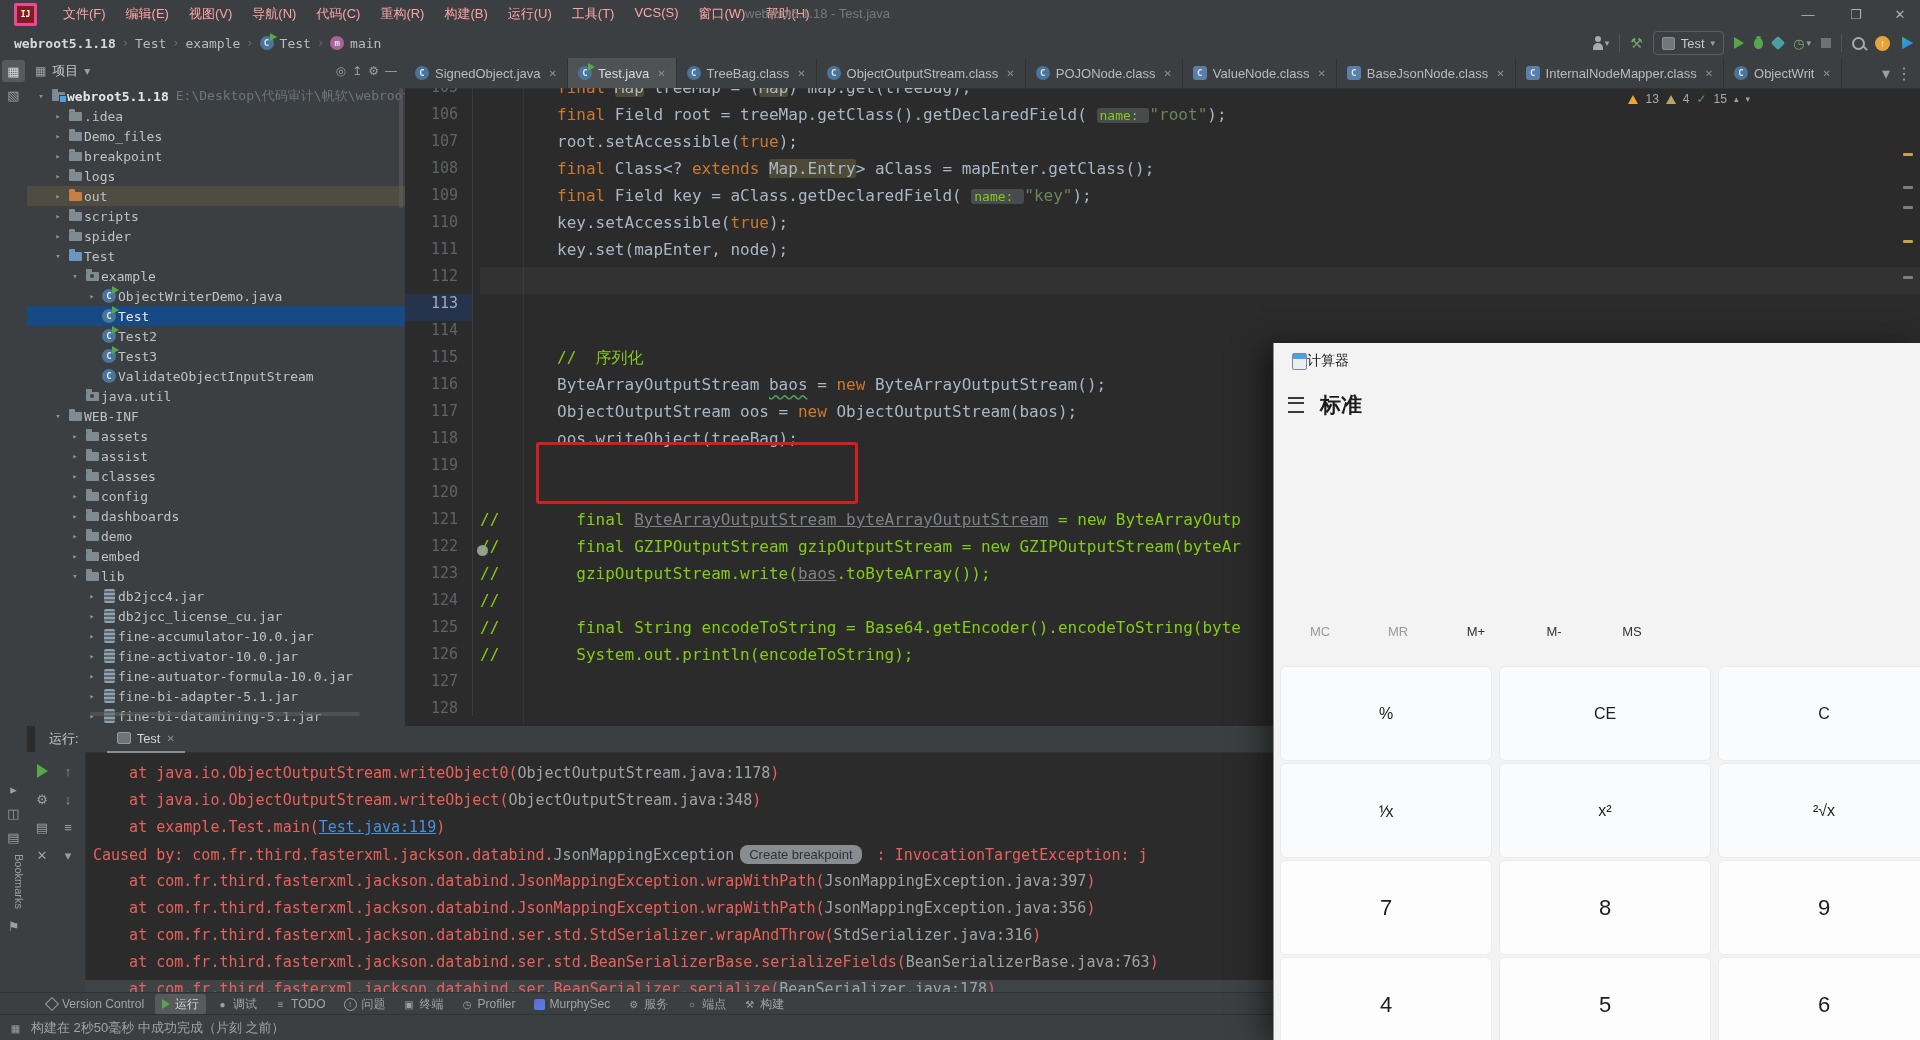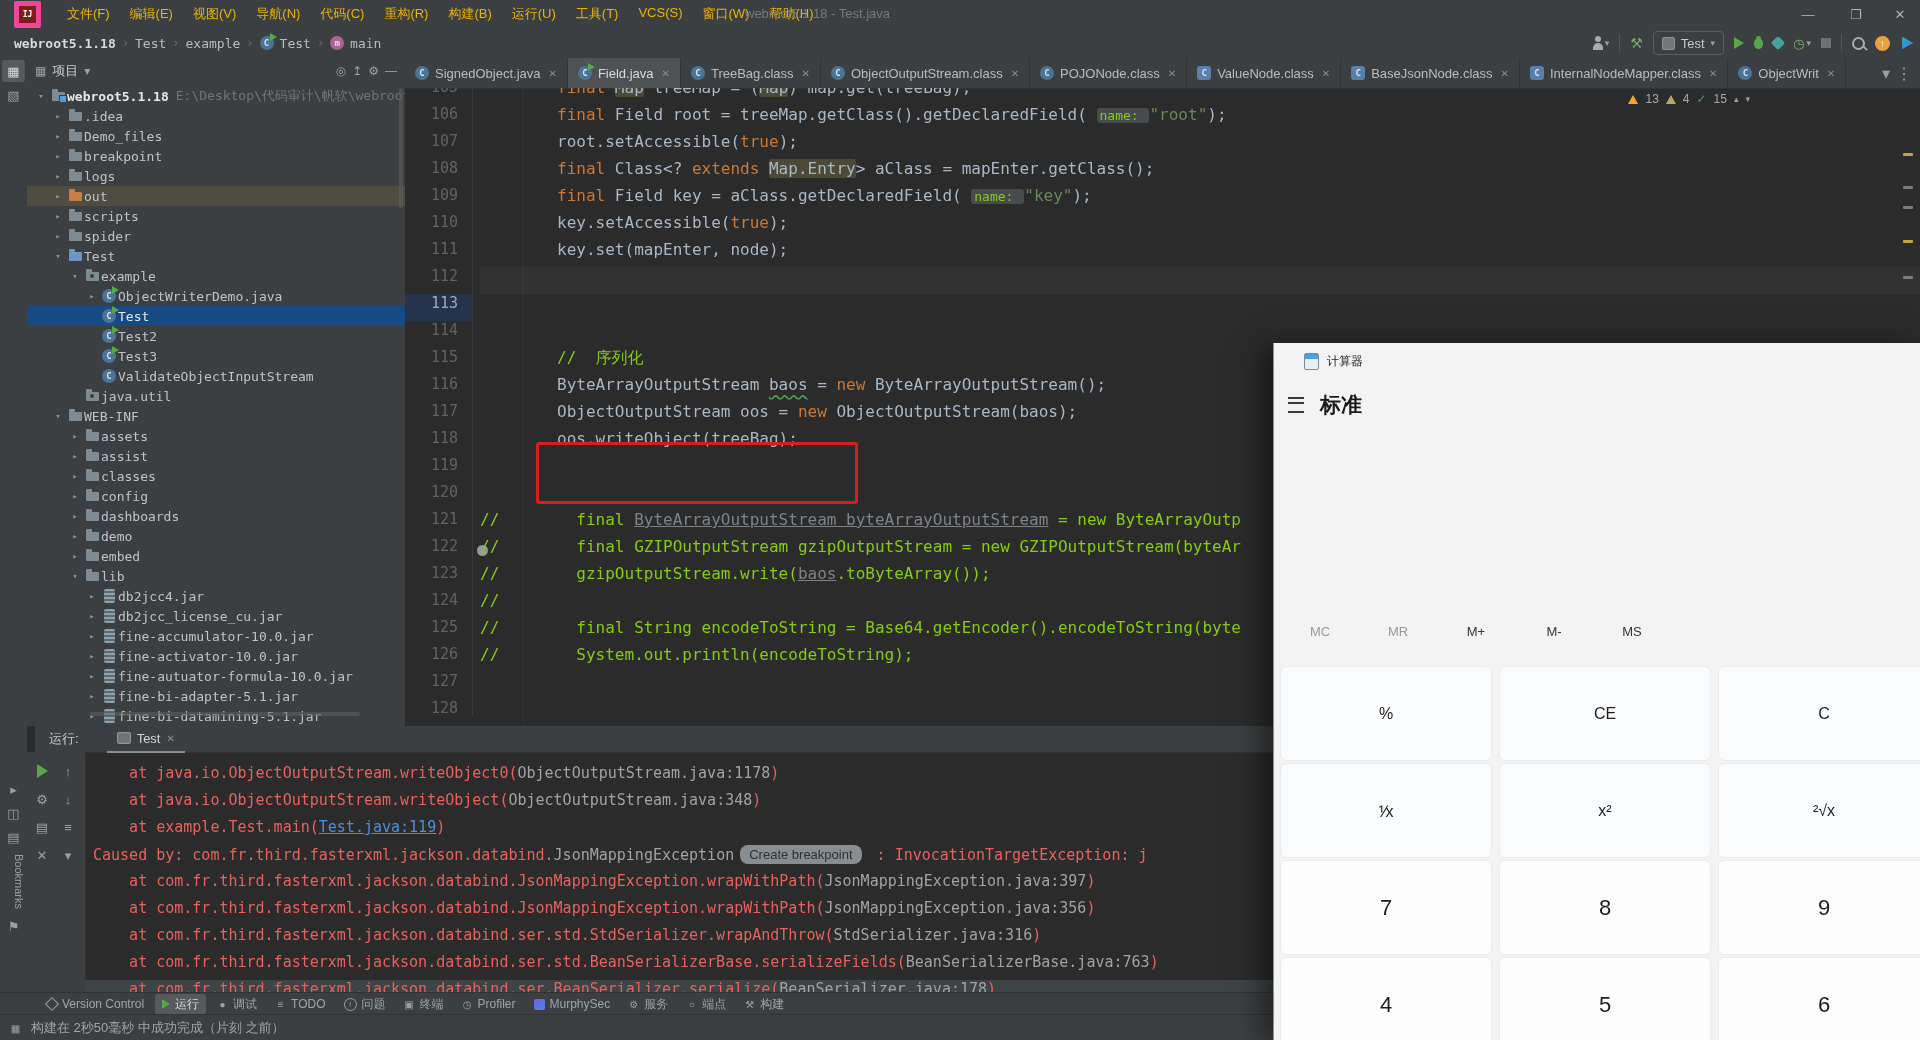--- a/index.html
+++ b/index.html
@@ -2,24 +2,24 @@
 <html><head>
 <meta charset="utf-8">
 <style>
   html,body{margin:0;padding:0;background:#1e1e1e}
   .screen{position:relative;width:1920px;height:1040px;overflow:hidden;background:#2b2b2b;
     font-family:"Liberation Sans",sans-serif;color:#bbbbbb;-webkit-font-smoothing:antialiased}
   .abs{position:absolute}
 
   
   .titlebar{left:0;top:0;width:1920px;height:28px;background:#3c3f41;border-bottom:1px solid #323232;display:flex;align-items:center}
-  .ij-logo{width:17px;height:17px;margin-left:14px;border:5px solid #ec4899;background:#7f1d1d;color:#fff;
+  .ij-logo{width:17px;height:17px;margin-left:14px;border:3px solid #ec4899;background:#7f1d1d;color:#fff;
     font:bold 8px "DejaVu Sans Mono",monospace;display:flex;align-items:center;justify-content:center;border-radius:2px}
   .menus{display:flex;margin-left:18px;gap:4px}
-  .menu-item{font-size:13px;color:#eab308;padding:3px 8px;border-radius:3px}
+  .menu-item{font-size:13px;color:#fca5a5;padding:3px 8px;border-radius:3px}
   .win-title{position:absolute;left:745px;top:6px;font-size:13px;color:#787878}
   .winctl{position:absolute;top:0;height:28px;width:44px;display:flex;align-items:center;justify-content:center;color:#aeb0b2;font-size:13px}
   .wc-min{left:1786px}.wc-max{left:1834px}.wc-close{left:1878px}
 
   
   .navbar{left:0;top:28px;width:1920px;height:30px;background:#3c3f41;border-bottom:1px solid #323232}
   .crumbs{position:absolute;left:14px;top:0;height:30px;display:flex;align-items:center;gap:6px;
     font-family:"DejaVu Sans Mono",monospace;font-size:13px;color:#bbbbbb}
   .crumb-sep{color:#6a6f73;font-size:12px}
   .crumb-root{font-weight:bold;color:#d6d8da}
@@ -127,21 +127,21 @@
   .bitem.active{background:#565a5d;color:#d8dadc}
   .bi{display:inline-flex;width:11px;height:11px;align-items:center;justify-content:center;font-size:10px;color:#9da0a3}
   .bi.play{width:0;height:0;border-left:8px solid #57a64a;border-top:5px solid transparent;border-bottom:5px solid transparent}
   .bi.murphy{background:linear-gradient(135deg,#7a5cd6,#3f8ce8);border-radius:2px}
   .bi.diamond{width:8px;height:8px;border:1.5px solid #9da0a3;transform:rotate(45deg)}
   .bi.circle{border:1.5px solid #9da0a3;border-radius:50%;font-size:8px}
   .statusbar{left:0;top:1014px;width:1920px;height:26px;background:#3c3f41;border-top:1px solid #323232;display:flex;align-items:center;gap:10px;padding-left:10px;font-size:13px;color:#a0a4a7}
 
   
   .calc{left:1273px;top:343px;width:647px;height:697px;background:#f3f3f3;z-index:20;box-shadow:-10px 4px 28px rgba(0,0,0,.5);border-left:1px solid #8f8f8f;color:#1b1b1b}
-  .calc-title{position:absolute;left:0;top:0;height:36px;display:flex;align-items:center;gap:8px;padding-left:30px;font-size:12px;color:#1b1b1b}
+  .calc-title{position:absolute;left:0;top:0;height:36px;display:flex;align-items:center;gap:0;padding-left:18px;font-size:14px;color:#1b1b1b}
   .calcic{width:13px;height:15px;background:linear-gradient(180deg,#4aa3e0 0 5px,#e8eef3 5px);border:1px solid #7d8b96;border-radius:2px}
   .calc-mode{position:absolute;left:14px;top:48px;display:flex;align-items:center;gap:16px}
   .hamb{width:16px;height:12px;border-top:2px solid #3a3a3a;border-bottom:2px solid #3a3a3a;position:relative}
   .hamb::before{content:"";position:absolute;left:0;top:3px;width:16px;height:2px;background:#3a3a3a}
   .mode-label{font-size:21px;font-weight:bold;color:#1b1b1b}
   .memrow{position:absolute;left:14px;top:277px;display:flex;gap:14px}
   .membtn{width:64px;text-align:center;font-size:13px;color:#343434;padding:4px 0;border-radius:4px}
   .membtn.dis{color:#9a9a9a}
   .btngrid{position:absolute;left:6px;top:323px;display:grid;grid-template-columns:212px 212px 212px;grid-auto-rows:95px;gap:2px 7px;width:700px}
   .cbtn{border-radius:6px;display:flex;align-items:center;justify-content:center;font-size:16px;color:#1d1d1d;
@@ -472,21 +472,21 @@
 
   <div class="abs editor">
     <div class="tabsbar">
         <div class="tab">
           <span class="clsic">C</span>
           <span>SignedObject.java</span>
           <span class="x">✕</span>
         </div>
         <div class="tab sel">
           <span class="clsic run">C</span>
-          <span>Field.java</span>
+          <span>Test.java</span>
           <span class="x">✕</span>
         </div>
         <div class="tab">
           <span class="clsic">C</span>
           <span>TreeBag.class</span>
           <span class="x">✕</span>
         </div>
         <div class="tab">
           <span class="clsic">C</span>
           <span>ObjectOutputStream.class</span>

